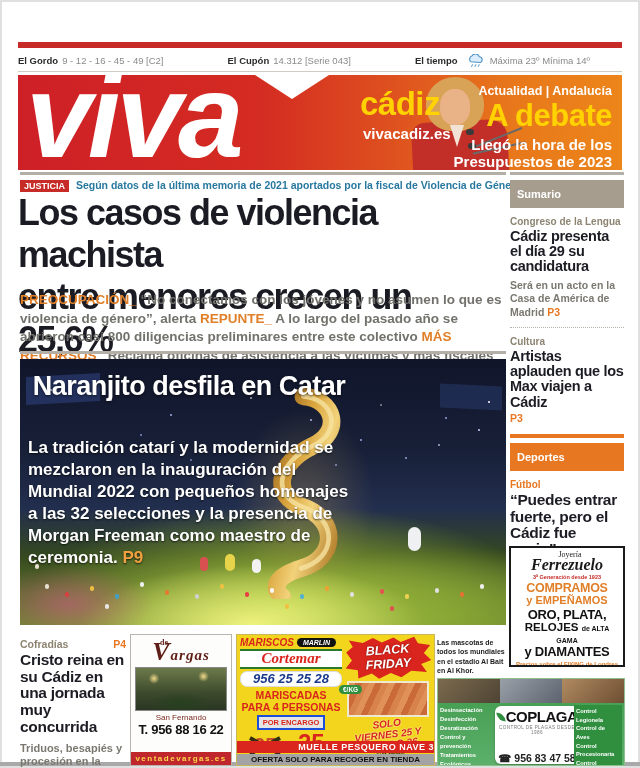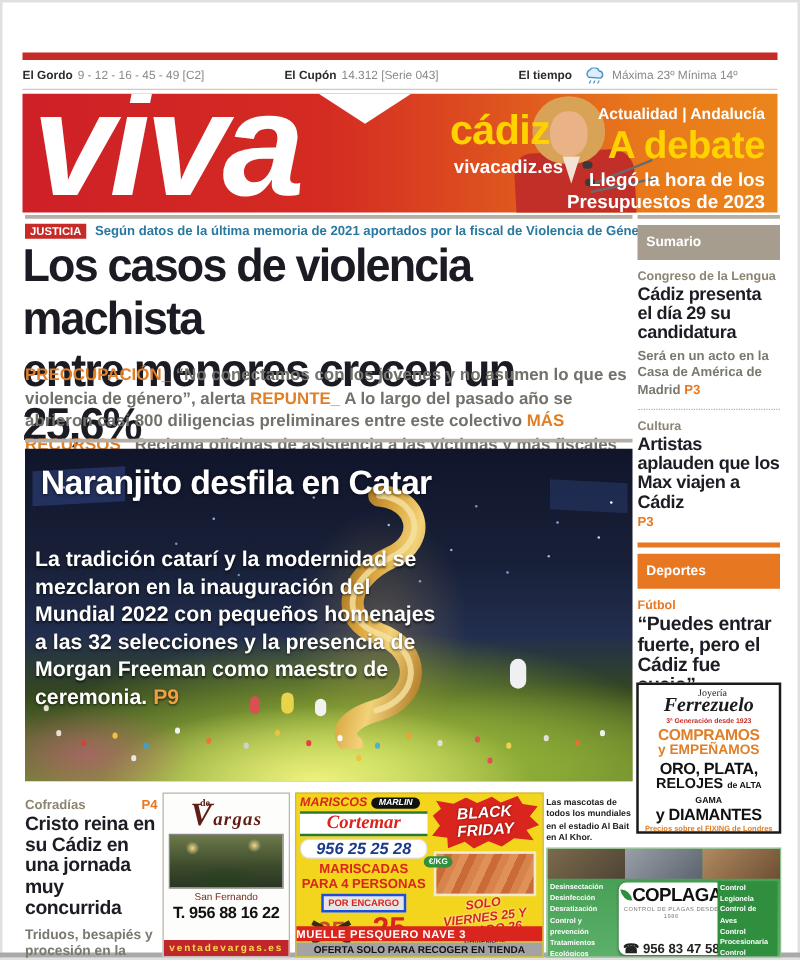--- a/index.html
+++ b/index.html
@@ -156,21 +156,21 @@
   .ct-eur { display:block; color:#d9251d; font-weight:900; font-size:7px; letter-spacing:1px; text-align:center; }
   .ct-right { position:absolute; left:106px; top:2px; width:90px; }
   .bf-burst { position:relative; width:86px; height:42px; background:#d9251d; transform:rotate(-4deg); margin-left:2px;
     clip-path:polygon(2% 30%,10% 18%,6% 2%,22% 10%,34% 0%,44% 12%,58% 2%,66% 14%,82% 4%,86% 20%,100% 26%,92% 44%,100% 62%,88% 70%,94% 90%,76% 84%,64% 98%,52% 86%,38% 98%,30% 84%,14% 94%,14% 74%,0% 68%,8% 50%); }
   .bf-t { position:absolute; left:0; top:7px; width:100%; text-align:center; color:#fff; font-weight:900; font-style:italic; font-size:12.5px; line-height:1.1; text-shadow:0 0 2px #7a0c08; }
   .ct-prawns { margin:2px 0 0 4px; width:82px; height:36px; border:2px solid #efe9cf;
     background:repeating-linear-gradient(115deg,#e09158 0 6px,#c96a38 6px 12px,#d8824c 12px 18px); }
   .ct-kg { position:absolute; left:-4px; top:48px; background:#2f8f3f; color:#fff; font-size:6.5px; font-weight:800; border-radius:8px; padding:1px 4px; }
   .ct-dates { margin-top:2px; transform:rotate(-7deg); text-align:center; color:#d9251d; font-weight:900; font-style:italic; font-size:10px; line-height:1.05; text-shadow:0 0 2px #fff; }
   .ct-month { text-align:center; color:#111; font-weight:800; font-size:5.5px; transform:rotate(-7deg); }
-  .ct-f1 { position:absolute; left:0; bottom:12px; width:100%; background:#d9251d; color:#fff; font-weight:900; font-size:9px; text-align:left; padding:1px 0; letter-spacing:.5px; }
+  .ct-f1 { position:absolute; left:0; bottom:12px; width:100%; background:#d9251d; color:#fff; font-weight:900; font-size:9px; text-align:right; padding:1px 0; letter-spacing:.5px; }
   .ct-f2 { position:absolute; left:0; bottom:0; width:100%; background:#a3a3a3; color:#111; font-weight:900; font-size:8px; text-align:center; padding:1px 0; }
 
   .photo-caption { position:absolute; left:437px; top:638px; width:69px; font-size:7px; font-weight:800; color:#222; line-height:1.35; }
 
   .ad-coplaga { position:absolute; left:437px; top:678px; width:188px; height:88px; overflow:hidden; border:1px solid #8cbf8c;
     background:linear-gradient(180deg,#58a862 0%,#48a055 30%,#5cb06a 100%); }
   .cp-photos { position:absolute; left:0; top:0; width:100%; height:24px; display:flex; }
   .cp-photos div { flex:1; }
   .cp-ph1 { background:linear-gradient(135deg,#7c6a4e,#4e4434); }
   .cp-ph2 { background:linear-gradient(135deg,#9aa0a8,#5c636e); }

